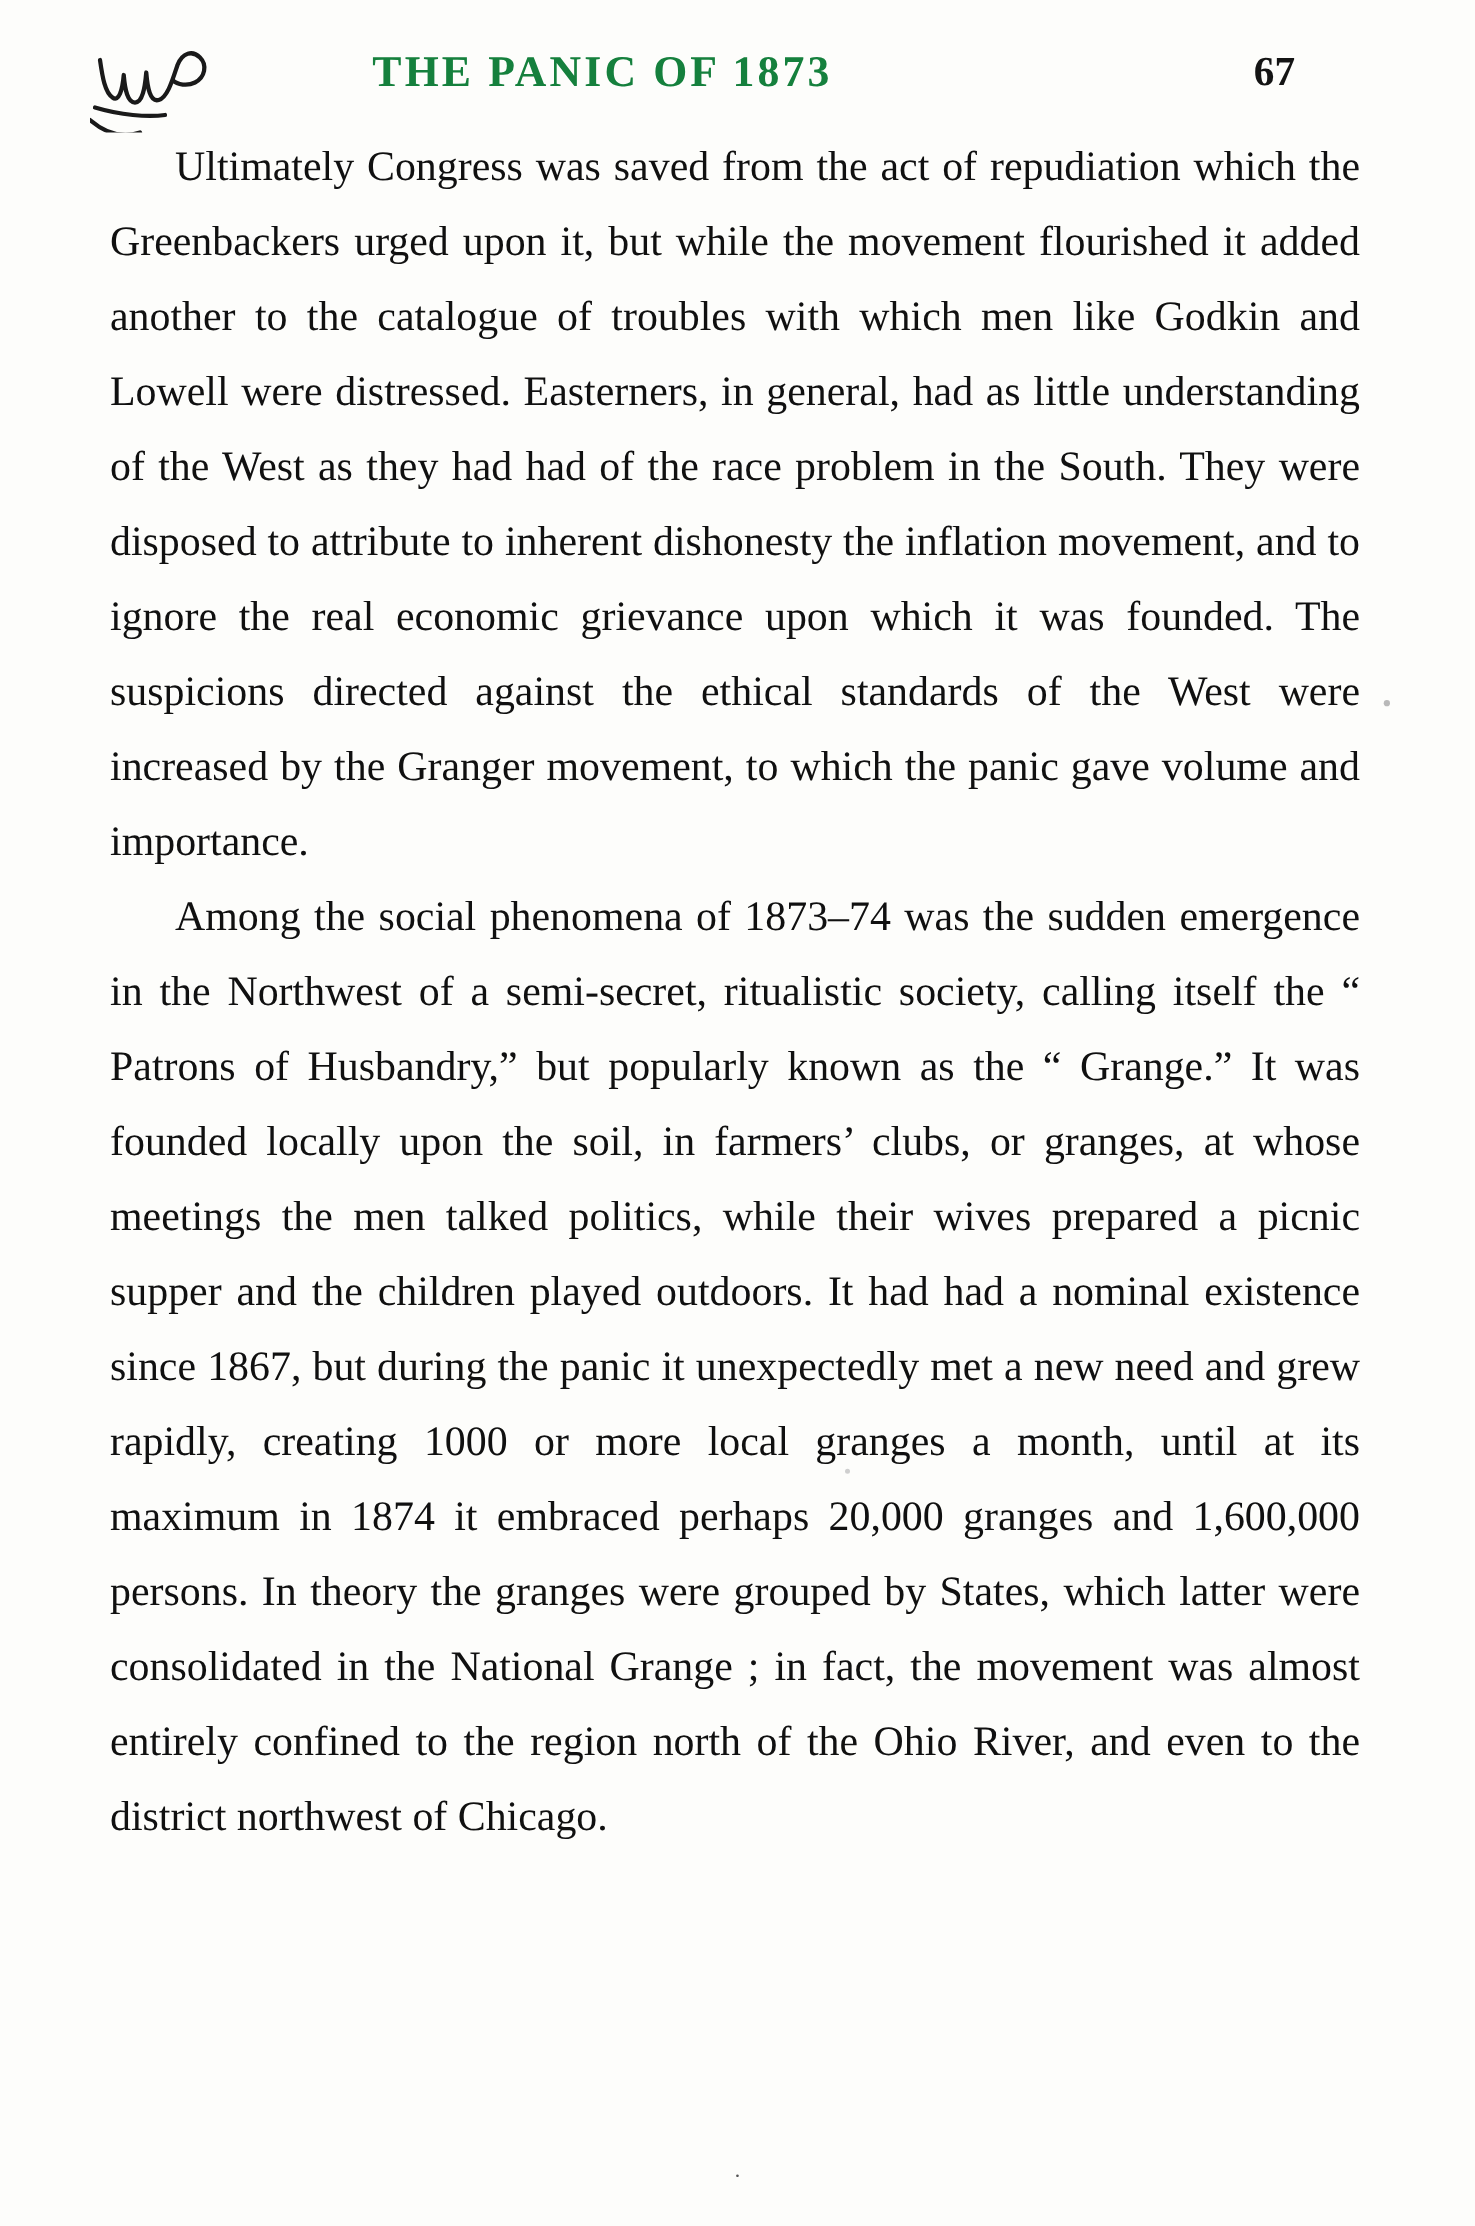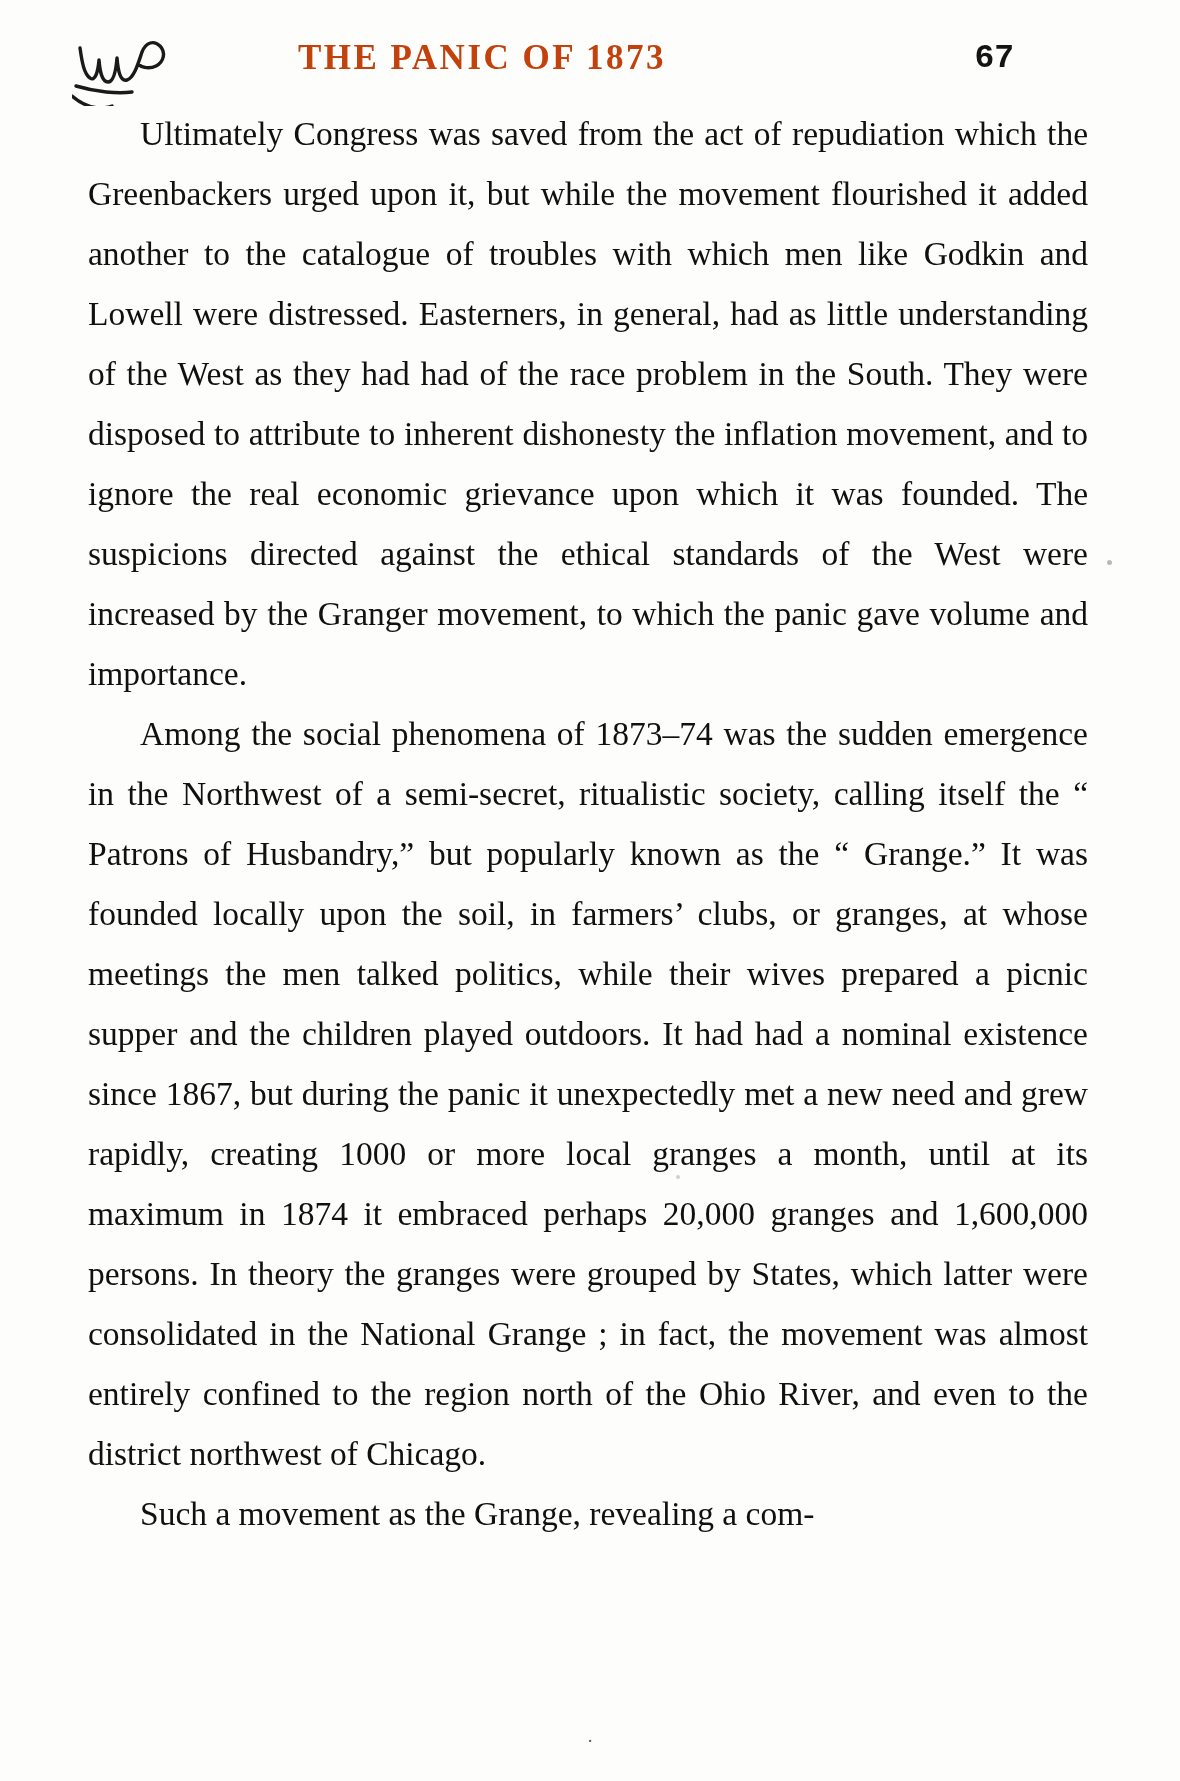--- a/index.html
+++ b/index.html
@@ -25,30 +25,29 @@
   }
   .header-title {
     position: absolute;
     left: 0;
     top: 0;
     width: 964px;
     text-align: center;
     font-size: 35px;
     letter-spacing: 2.5px;
     font-weight: 600;
-    color: #c2410c;
+    color: #15803d;
   }
   .header-folio {
     position: absolute;
-    right: 166px;
+    right: 144px;
     top: 2px;
     font-size: 33px;
     font-weight: 700;
     color: #141414;
-    font-family: Liberation Mono, monospace;
   }
   .annotation {
     position: absolute;
     left: 72px;
     top: 36px;
     width: 130px;
     height: 70px;
     pointer-events: none;
   }
   .body-text {
@@ -99,21 +98,20 @@
     <g fill="none" stroke="#1a1a1a" stroke-width="3.4" stroke-linecap="round" stroke-linejoin="round">
       <path d="M8 12 C10 26, 12 38, 18 42 C23 46, 26 36, 27 24 C28 36, 30 46, 36 46 C42 46, 44 34, 45 22 C46 34, 48 46, 55 44 C62 42, 66 28, 70 16 C74 6, 82 4, 88 10 C94 16, 92 26, 84 30 C78 33, 70 32, 66 28"></path>
       <path d="M4 50 C24 56, 46 58, 60 56"></path>
       <path d="M0 60 C14 72, 28 74, 40 70"></path>
     </g>
   </svg>
 
   <div class="body-text">
     <p>Ultimately Congress was saved from the act of repudiation which the Greenbackers urged upon it, but while the movement flourished it added another to the catalogue of troubles with which men like Godkin and Lowell were distressed. Easterners, in general, had as little understanding of the West as they had had of the race problem in the South.  They were disposed to attribute to inherent dishonesty the inflation movement, and to ignore the real economic grievance upon which it was founded.  The suspicions directed against the ethical standards of the West were increased by the Granger movement, to which the panic gave volume and importance.</p>
     <p>Among the social phenomena of 1873–74 was the sudden emergence in the Northwest of a semi-secret, ritualistic society, calling itself the “ Patrons of Husbandry,” but popularly known as the “ Grange.”  It was founded locally upon the soil, in farmers’ clubs, or granges, at whose meetings the men talked politics, while their wives prepared a picnic supper and the children played outdoors.  It had had a nominal existence since 1867, but during the panic it unexpectedly met a new need and grew rapidly, creating 1000 or more local granges a month, until at its maximum in 1874 it embraced perhaps 20,000 granges and 1,600,000 persons.  In theory the granges were grouped by States, which latter were consolidated in the National Grange ; in fact, the movement was almost entirely confined to the region north of the Ohio River, and even to the district northwest of Chicago.</p>
-    <p class="last-line">Such a movement as the Grange, revealing a com-</p>
   </div>
 
   <div class="edge-speck speck-1"></div>
   <div class="edge-speck speck-2"></div>
 
   <div class="footer-mark">˙</div>
 
 </div>
 
 </body></html>

